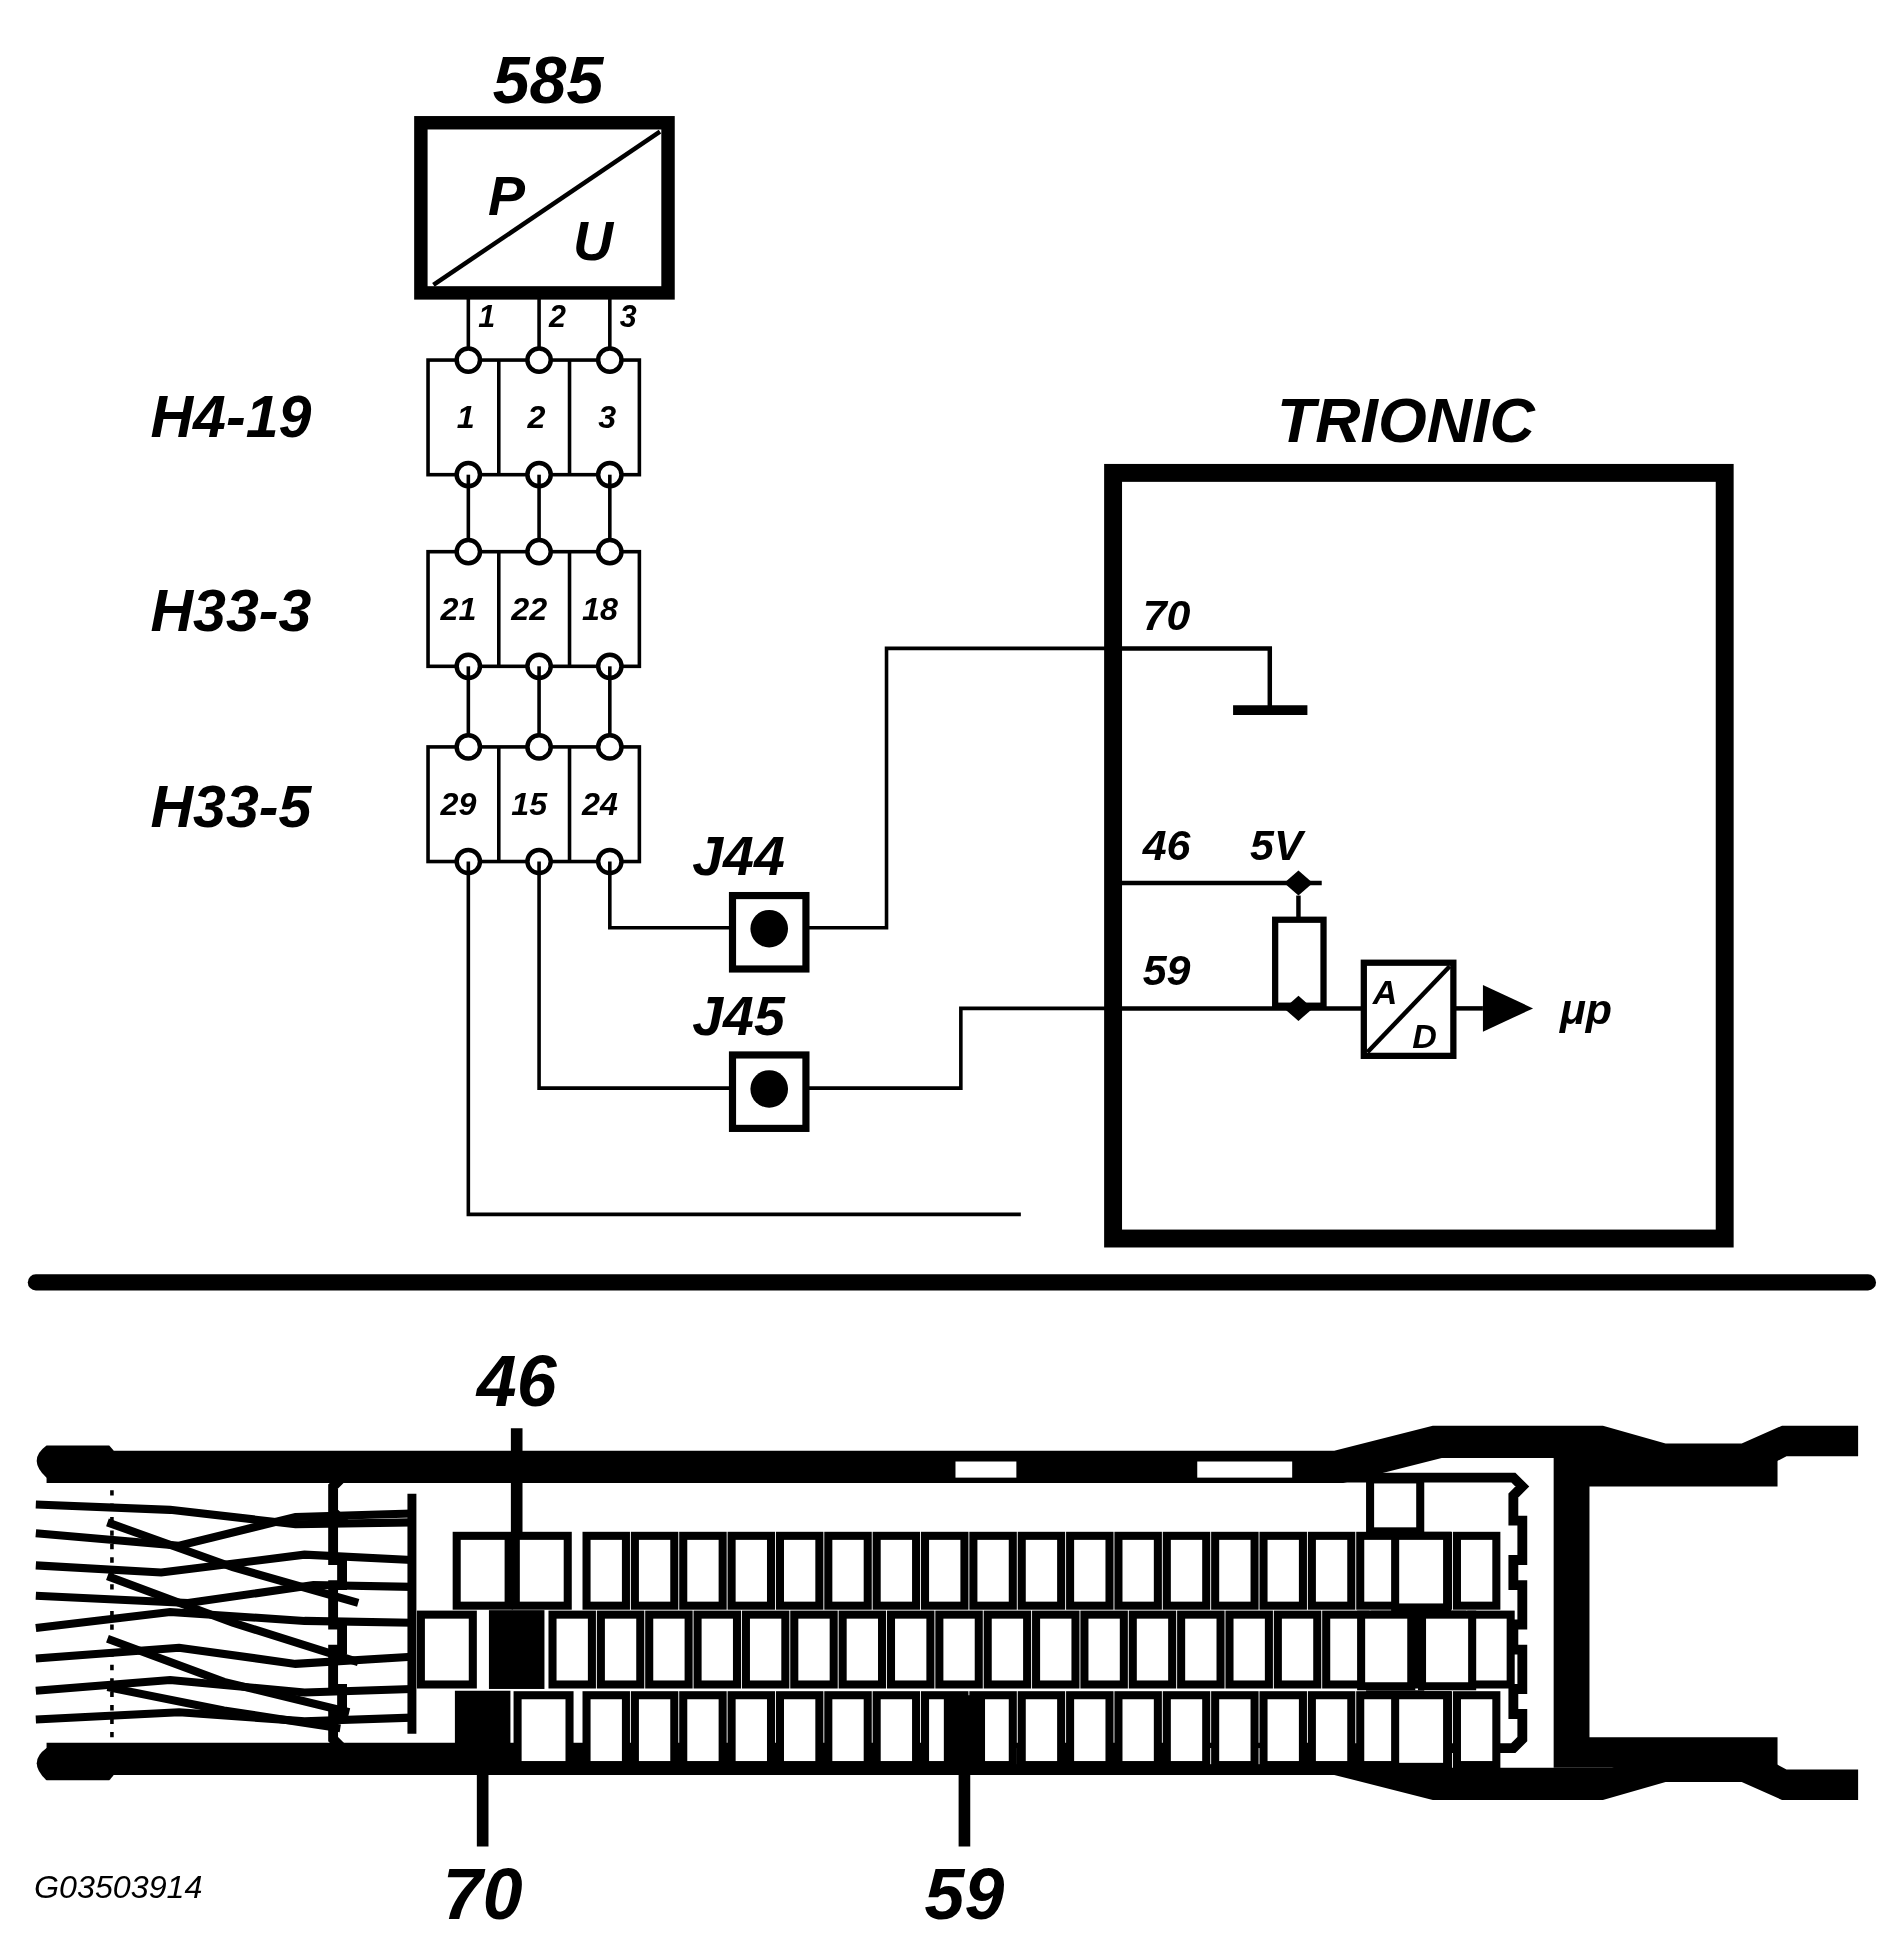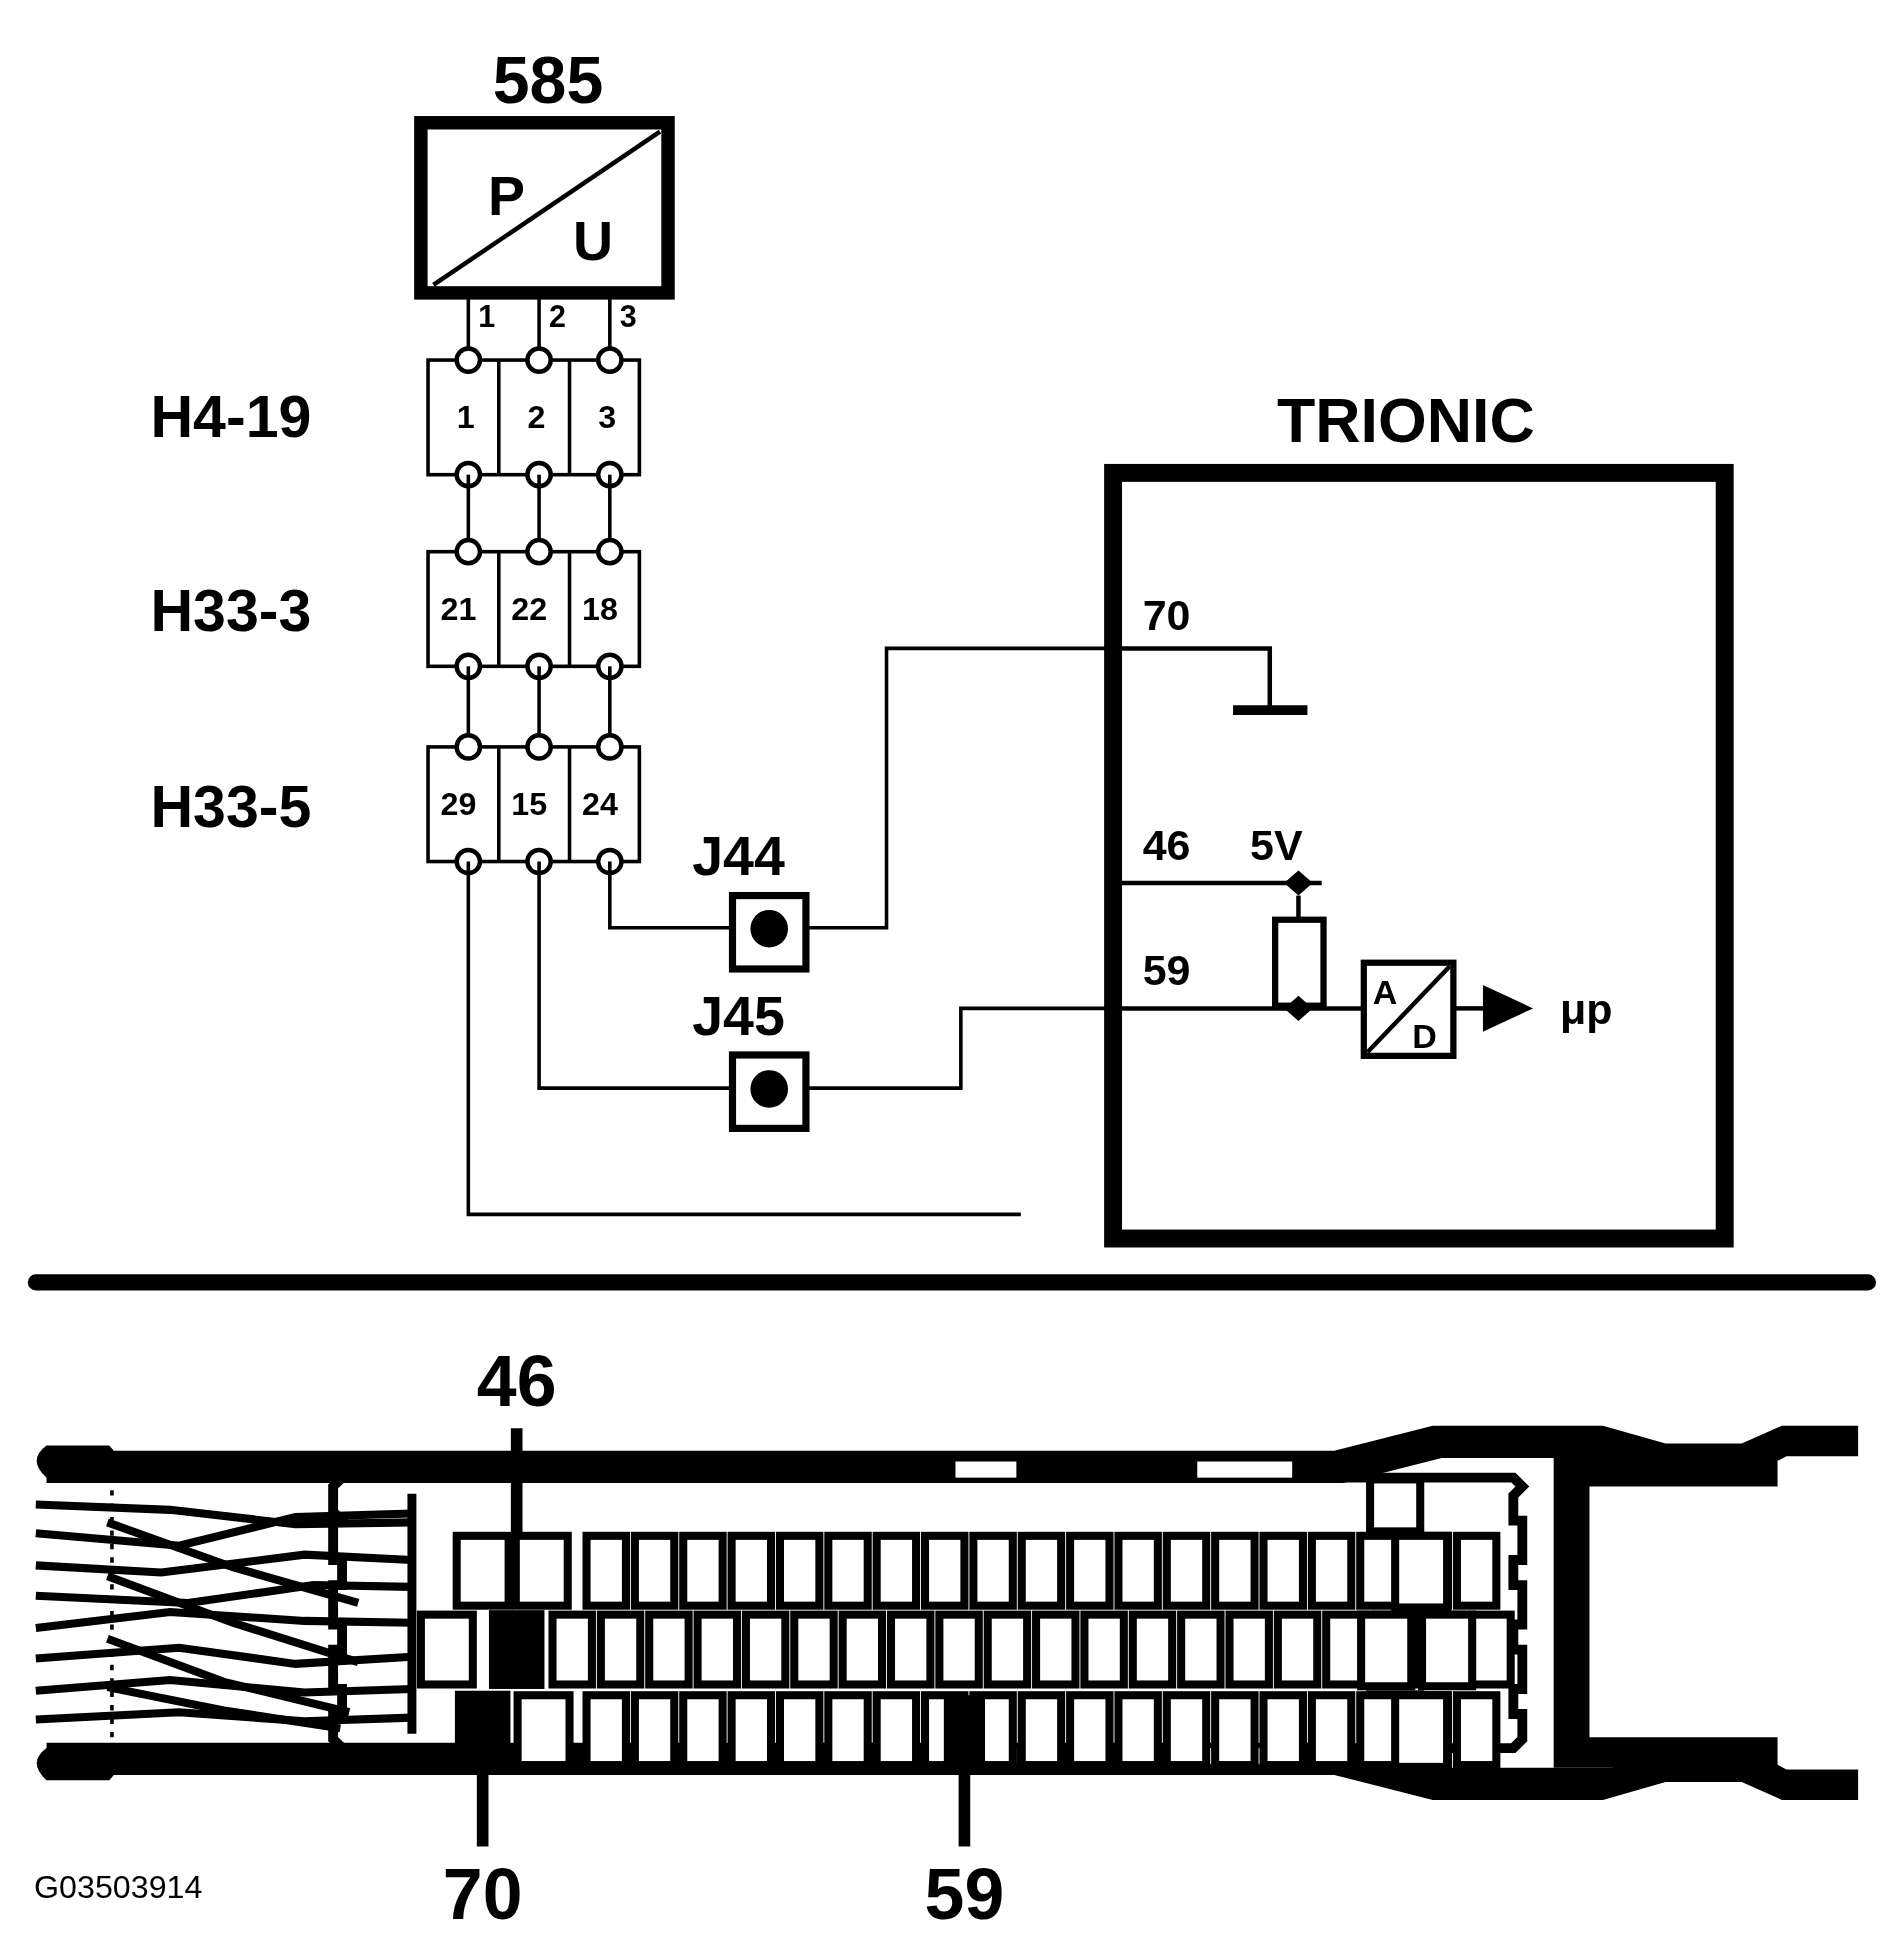--- a/index.html
+++ b/index.html
@@ -1,17 +1,17 @@
 <!DOCTYPE html>
 <html style="font-size:14.3px"><head>
 <meta charset="utf-8">
 <style>
   html,body{margin:0;padding:0;background:#ffffff;}
   body{width:1902px;height:1955px;font-family:"Liberation Sans",sans-serif;color:#000;}
-  #root{position:relative;width:1902px;height:1955px;overflow:hidden;background:#fff;}
+  #root{position:relative;width:1902px;height:1955px;overflow:hidden;background:#fff;font-style:italic;}
   svg{display:block;}
   .lbl{font-family:"Liberation Sans",sans-serif;font-weight:bold;fill:#000;}
 </style>
 </head>
 <body>
 
 <div id="root">
 
   <svg width="1902" height="1955" viewBox="0 0 2124 2183" xmlns="http://www.w3.org/2000/svg">
 

